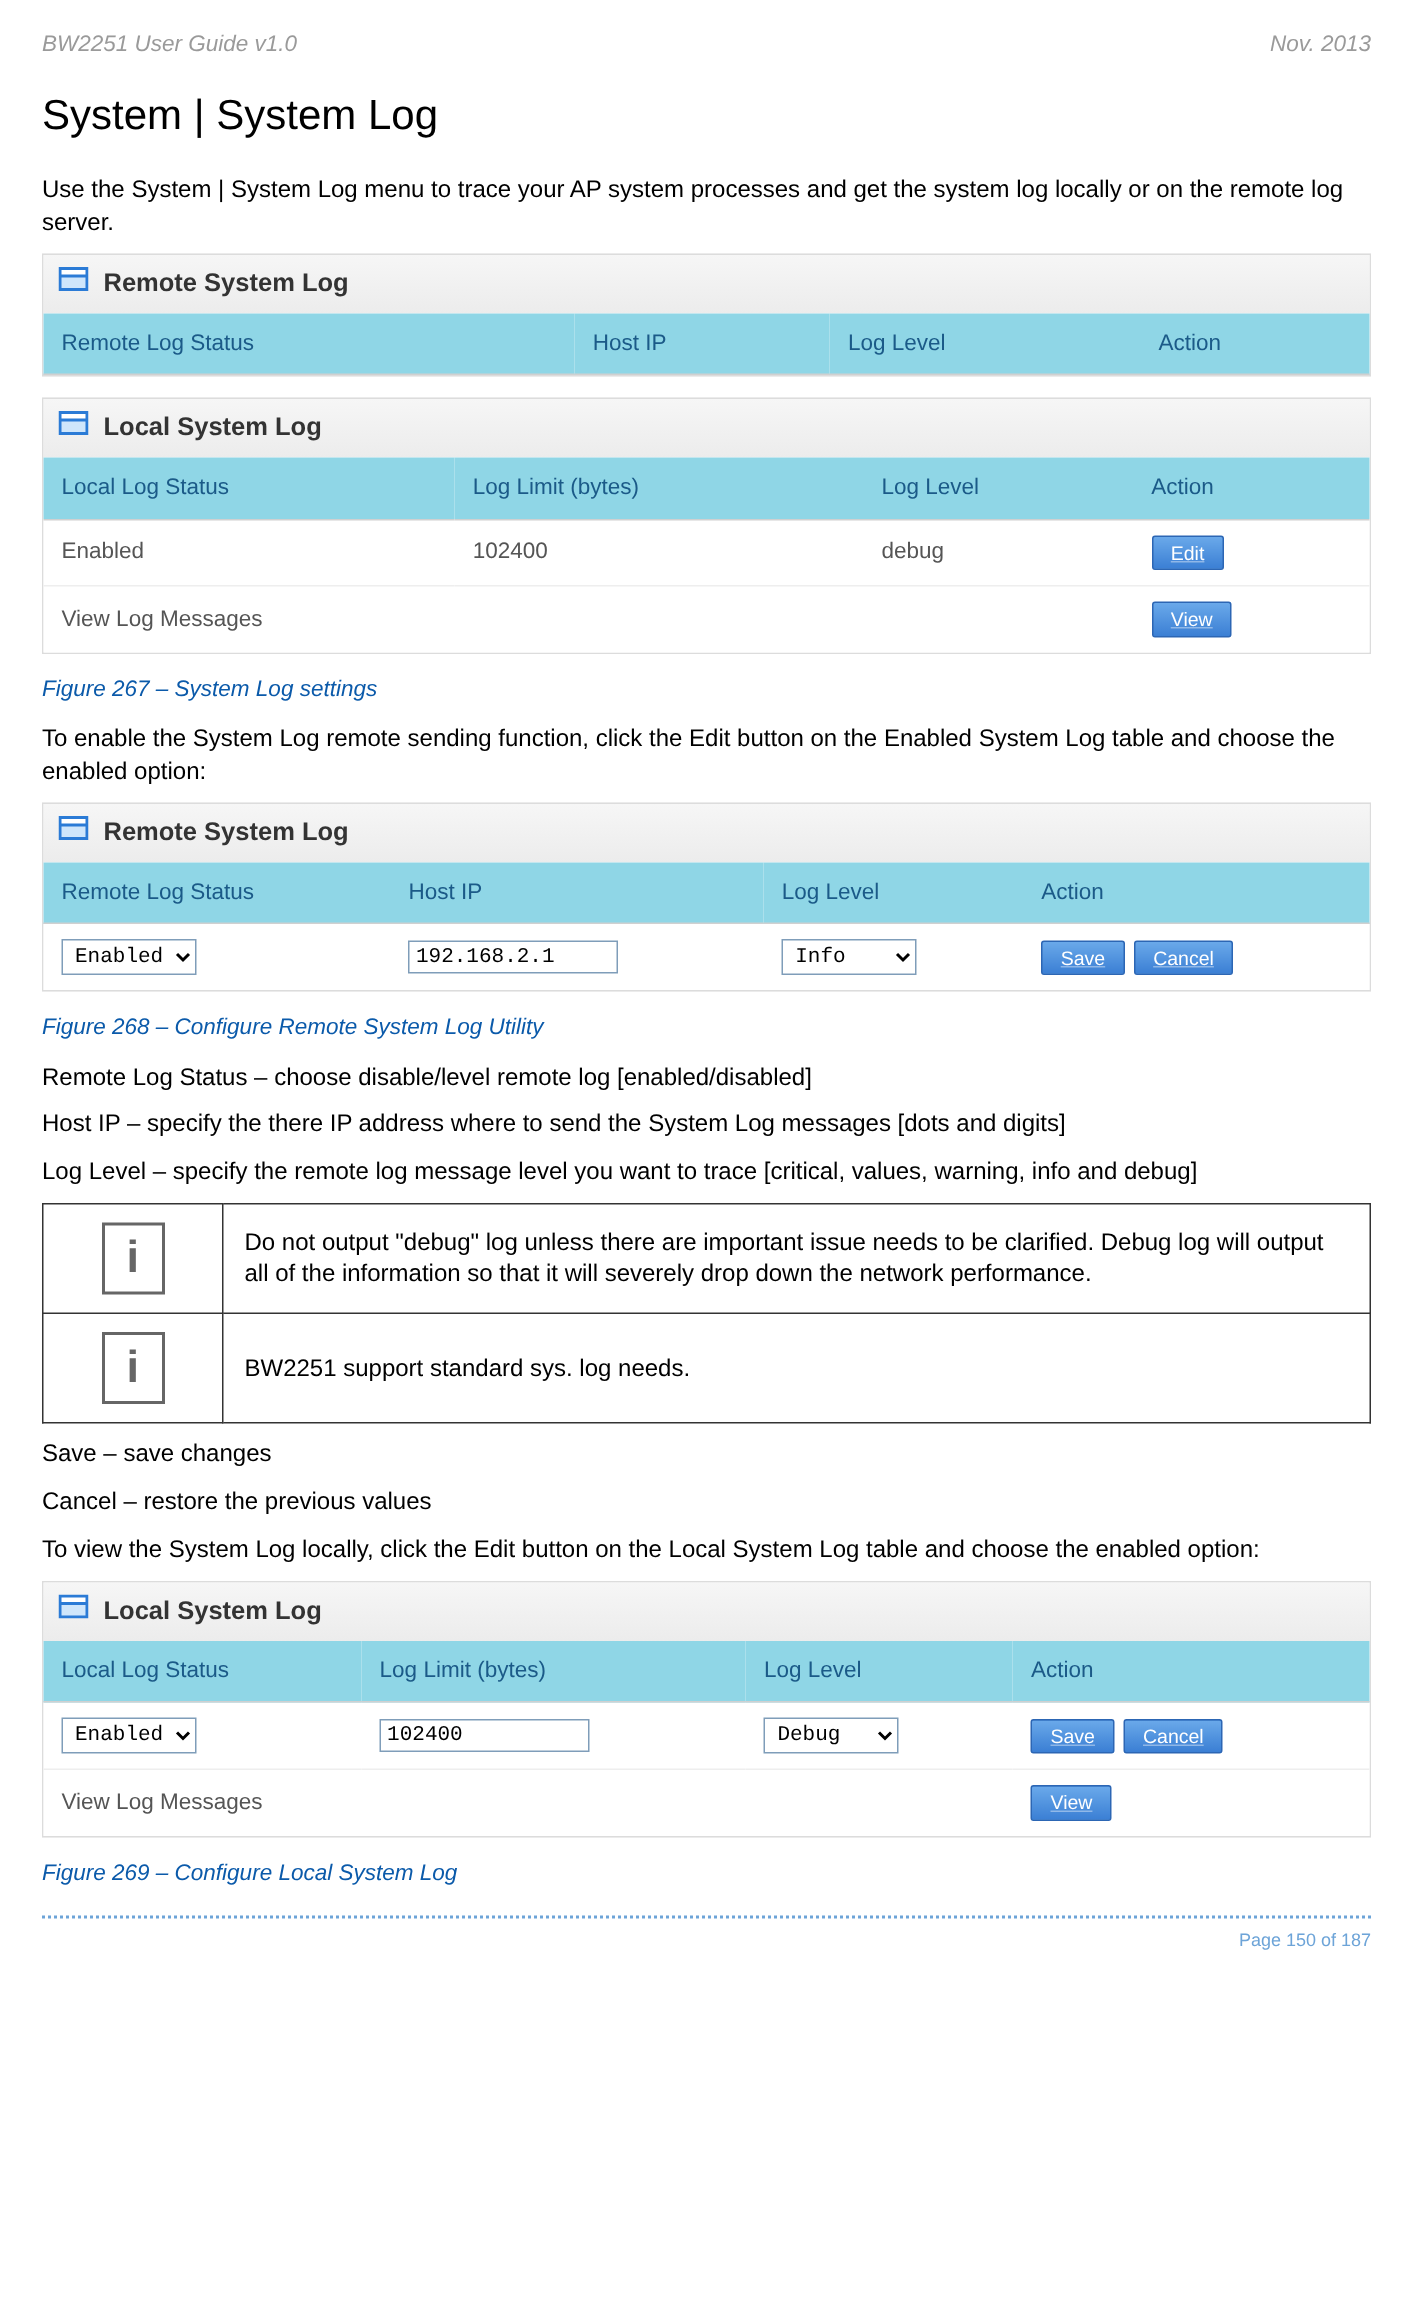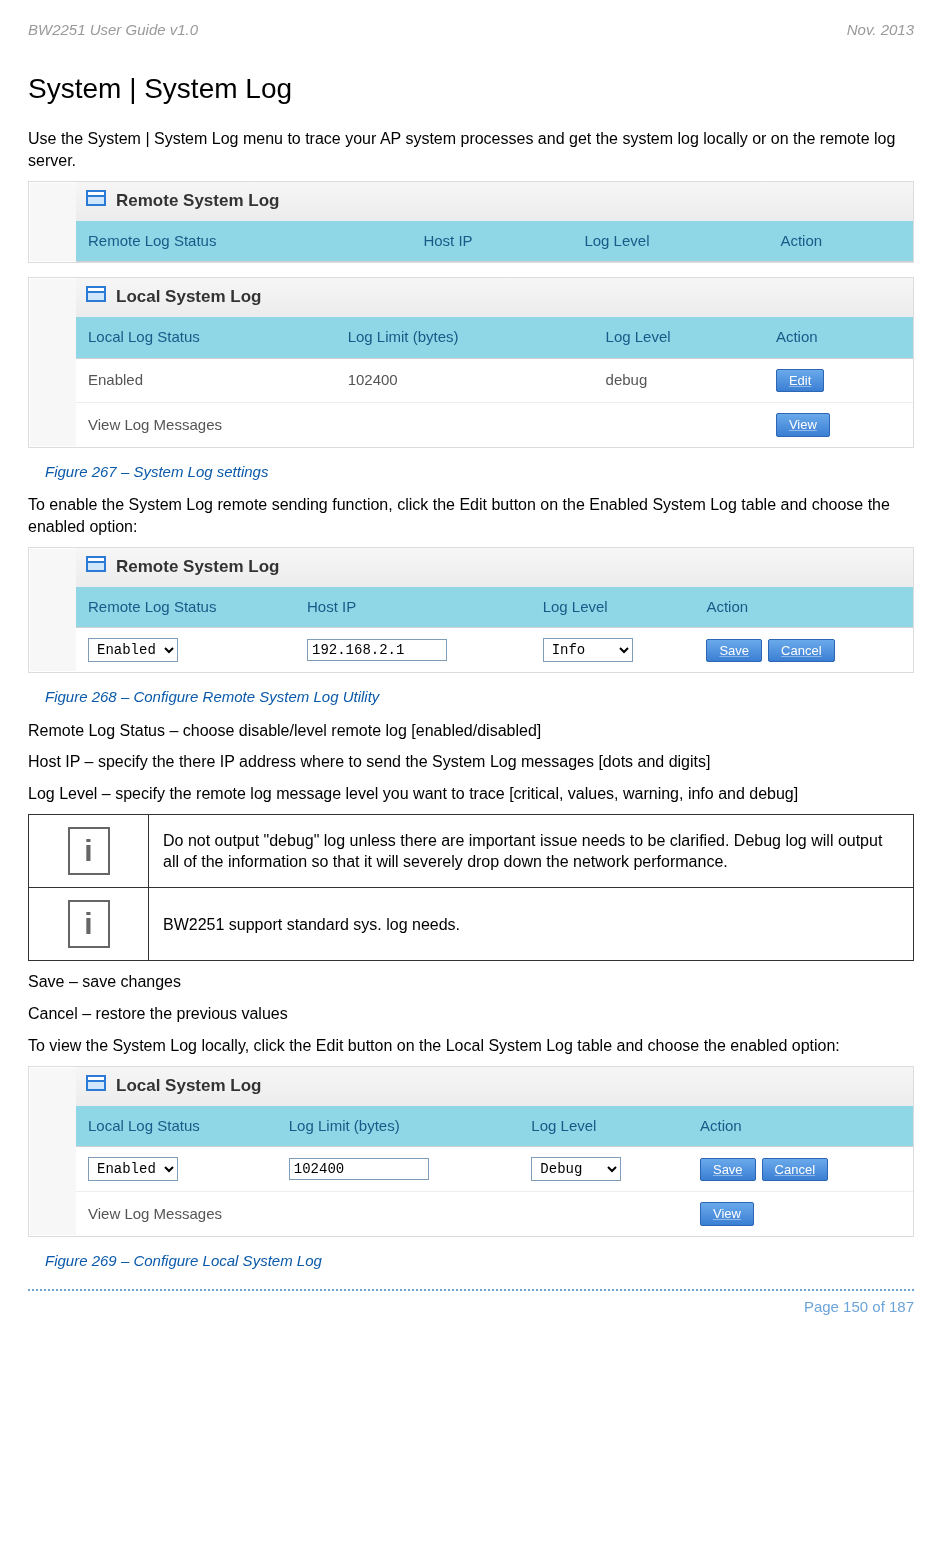--- a/index.html
+++ b/index.html
@@ -11,40 +11,39 @@
     color: #000;
     font-size: 16px;
     line-height: 1.35;
   }
   .top-header {
     display: flex;
     justify-content: space-between;
     color: #9a9a9a;
     font-style: italic;
     font-size: 15px;
-    margin-bottom: 30px;
+    margin-bottom: 18px;
   }
   h1.section-title {
     font-size: 28px;
     font-weight: normal;
     margin-bottom: 20px;
   }
   p.para { margin-bottom: 10px; }
   .figcap {
     color: #0b5aaa;
     font-size: 15px;
     font-style: italic;
-    margin: 6px 0 12px 17px;
+    margin: 6px 0 12px 0;
   }
   .panel {
     border: 1px solid #dcdcdc;
     background: #f7f7f7;
     margin-bottom: 14px;
     box-shadow: inset 0 0 0 1px #fff;
-    padding-left: 47px;
   }
   .panel-header {
     background: linear-gradient(#f6f6f6,#ececec);
     padding: 8px 10px;
     display: flex;
     align-items: center;
     gap: 10px;
     font-weight: bold;
     font-size: 17px;
     color: #333;
@@ -126,21 +125,21 @@
     color: #666;
   }
   .dotted-sep {
     border: none;
     border-top: 2px dotted #6da4d8;
     margin: 18px 0 6px 0;
   }
   .page-footer {
     text-align: right;
     color: #6da4d8;
-    font-size: 15px;
+    font-size: 12px;
   }
   b { font-weight: normal; }
 </style>
 </head>
 <body>
 
 <div class="top-header">
   <span>BW2251 User Guide v1.0</span>
   <span>Nov.  2013</span>
 </div>

